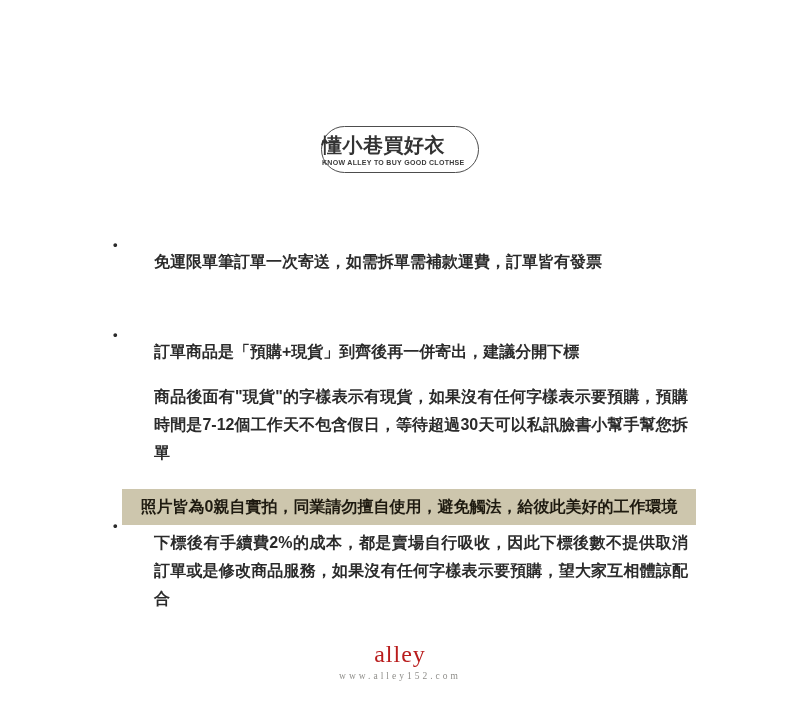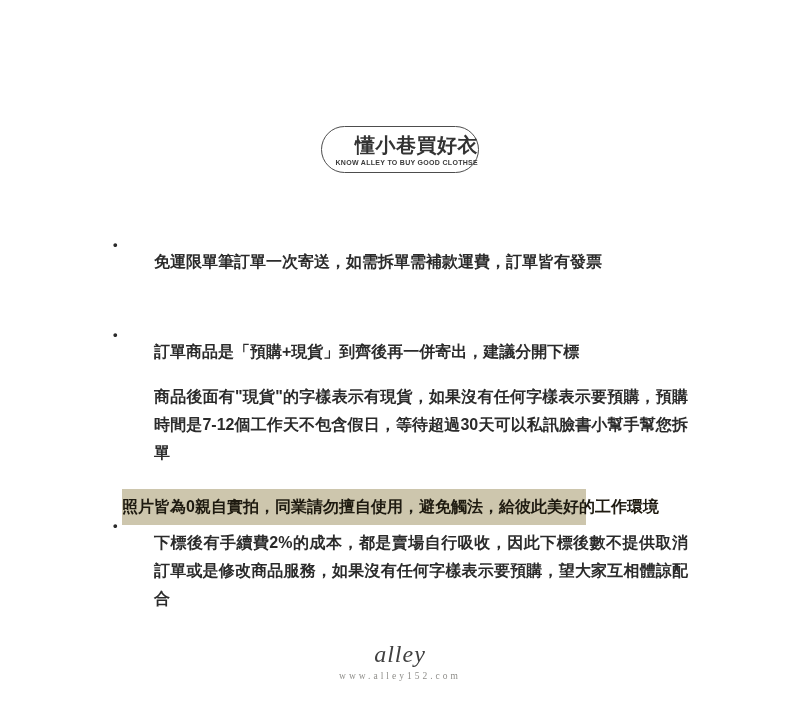--- a/index.html
+++ b/index.html
@@ -18,21 +18,21 @@
     top: 126px;
     left: 50%;
     transform: translateX(-50%);
     width: 158px;
     height: 47px;
     border: 1.5px solid #4d4d4d;
     border-radius: 26px;
     box-sizing: border-box;
     display: flex;
     flex-direction: column;
-    align-items: flex-end;
+    align-items: flex-start;
     justify-content: center;
     background: #ffffff;
   }
   .logo-title {
     font-size: 20px;
     font-weight: 700;
     color: #333333;
     letter-spacing: 0.5px;
     line-height: 1.1;
     white-space: nowrap;
@@ -73,21 +73,21 @@
     text-align: justify;
     text-justify: inter-ideograph;
   }
   .bullet-text p { margin: 17px; }
 
   
   .notice-bar {
     position: absolute;
     top: 489px;
     left: 122px;
-    width: 464px;
+    width: 574px;
     height: 36px;
     background: #cdc6ad;
     color: #1e1a10;
     font-size: 16px;
     font-weight: 700;
     line-height: 36px;
     text-align: center;
     white-space: nowrap;
   }
 
@@ -95,24 +95,23 @@
   .footer {
     position: absolute;
     top: 641px;
     left: 0;
     width: 100%;
     text-align: center;
   }
   .footer-brand {
     font-family: "Liberation Serif", serif;
     font-size: 24px;
-    color: #404040;
+    color: #b91c1c;
     letter-spacing: 1px;
     line-height: 1.1;
-    font-style: italic;
   }
   .footer-url {
     font-family: "Liberation Serif", serif;
     font-size: 9.5px;
     color: #8f8e8a;
     letter-spacing: 3px;
     margin-top: 4px;
   }
 </style>
 </head>

